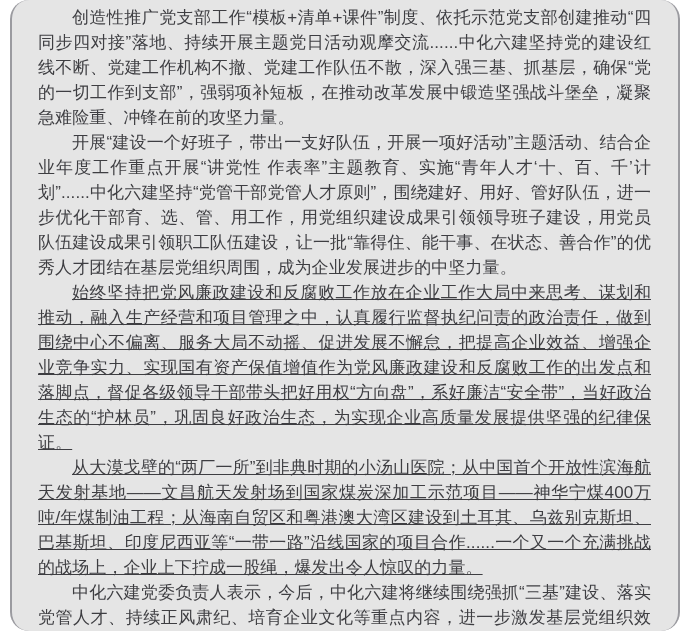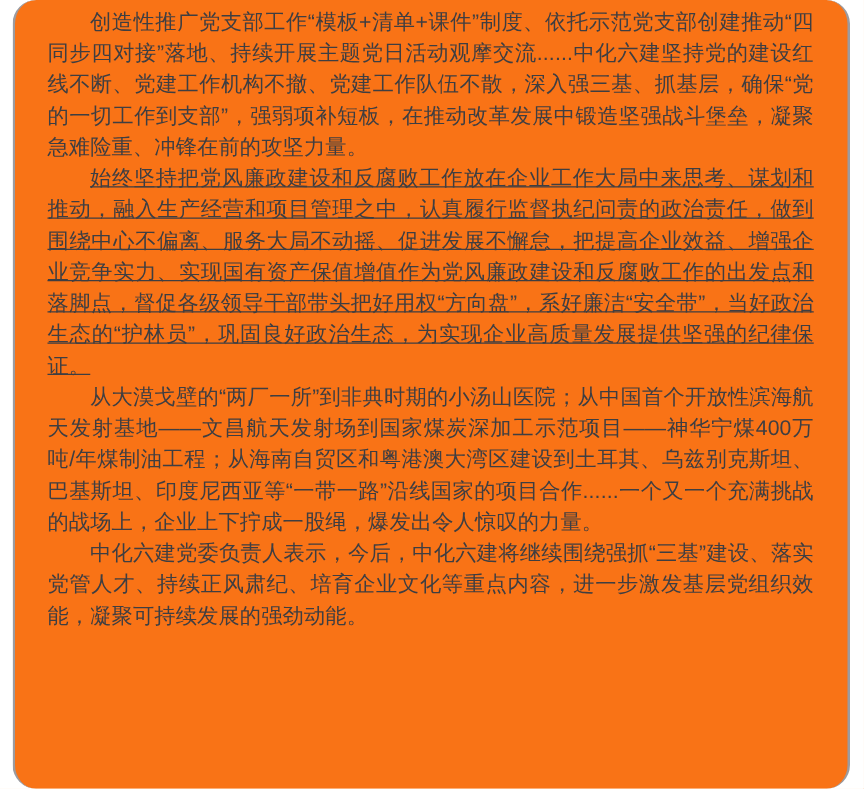--- a/index.html
+++ b/index.html
@@ -40,21 +40,22 @@
     text-align: justify;
     text-justify: inter-ideograph;
     letter-spacing: 0.1px;
     word-break: break-all;
   }
 </style>
 </head>
 <body style="background: rgb(255, 255, 255);">
 
 <div class="page">
-  <div class="panel" style="background: #f97316; border-left-color: rgb(155, 155, 160); border-right-color: rgb(155, 155, 160); border-radius: 19px;">
+  <div class="panel" style="background: #e5e5e5; border-left-color: rgb(155, 155, 160); border-right-color: rgb(155, 155, 160); border-radius: 19px;">
     <div class="article" id="article-body">
         <p style="color: rgb(62, 62, 66);">创造性推广党支部工作“模板+清单+课件”制度、依托示范党支部创建推动“四同步四对接”落地、持续开展主题党日活动观摩交流......中化六建坚持党的建设红线不断、党建工作机构不撤、党建工作队伍不散，深入强三基、抓基层，确保“党的一切工作到支部”，强弱项补短板，在推动改革发展中锻造坚强战斗堡垒，凝聚急难险重、冲锋在前的攻坚力量。</p>
+        <p style="color: rgb(62, 62, 66);">开展“建设一个好班子，带出一支好队伍，开展一项好活动”主题活动、结合企业年度工作重点开展“讲党性 作表率”主题教育、实施“青年人才‘十、百、千’计划”......中化六建坚持“党管干部党管人才原则”，围绕建好、用好、管好队伍，进一步优化干部育、选、管、用工作，用党组织建设成果引领领导班子建设，用党员队伍建设成果引领职工队伍建设，让一批“靠得住、能干事、在状态、善合作”的优秀人才团结在基层党组织周围，成为企业发展进步的中坚力量。</p>
         <p style="color: rgb(62, 62, 66); text-decoration: underline;">始终坚持把党风廉政建设和反腐败工作放在企业工作大局中来思考、谋划和推动，融入生产经营和项目管理之中，认真履行监督执纪问责的政治责任，做到围绕中心不偏离、服务大局不动摇、促进发展不懈怠，把提高企业效益、增强企业竞争实力、实现国有资产保值增值作为党风廉政建设和反腐败工作的出发点和落脚点，督促各级领导干部带头把好用权“方向盘”，系好廉洁“安全带”，当好政治生态的“护林员”，巩固良好政治生态，为实现企业高质量发展提供坚强的纪律保证。</p>
-        <p style="color: rgb(62, 62, 66);">从大漠戈壁的“两厂一所”到非典时期的小汤山医院；从中国首个开放性滨海航天发射基地——文昌航天发射场到国家煤炭深加工示范项目——神华宁煤400万吨/年煤制油工程；从海南自贸区和粤港澳大湾区建设到土耳其、乌兹别克斯坦、巴基斯坦、印度尼西亚等“一带一路”沿线国家的项目合作......一个又一个充满挑战的战场上，企业上下拧成一股绳，爆发出令人惊叹的力量。</p>
+        <p style="color: rgb(62, 62, 66); text-decoration: underline;">从大漠戈壁的“两厂一所”到非典时期的小汤山医院；从中国首个开放性滨海航天发射基地——文昌航天发射场到国家煤炭深加工示范项目——神华宁煤400万吨/年煤制油工程；从海南自贸区和粤港澳大湾区建设到土耳其、乌兹别克斯坦、巴基斯坦、印度尼西亚等“一带一路”沿线国家的项目合作......一个又一个充满挑战的战场上，企业上下拧成一股绳，爆发出令人惊叹的力量。</p>
         <p style="color: rgb(62, 62, 66);">中化六建党委负责人表示，今后，中化六建将继续围绕强抓“三基”建设、落实党管人才、持续正风肃纪、培育企业文化等重点内容，进一步激发基层党组织效能，凝聚可持续发展的强劲动能。</p>
       </div>
   </div>
 </div>
 
 </body></html>

